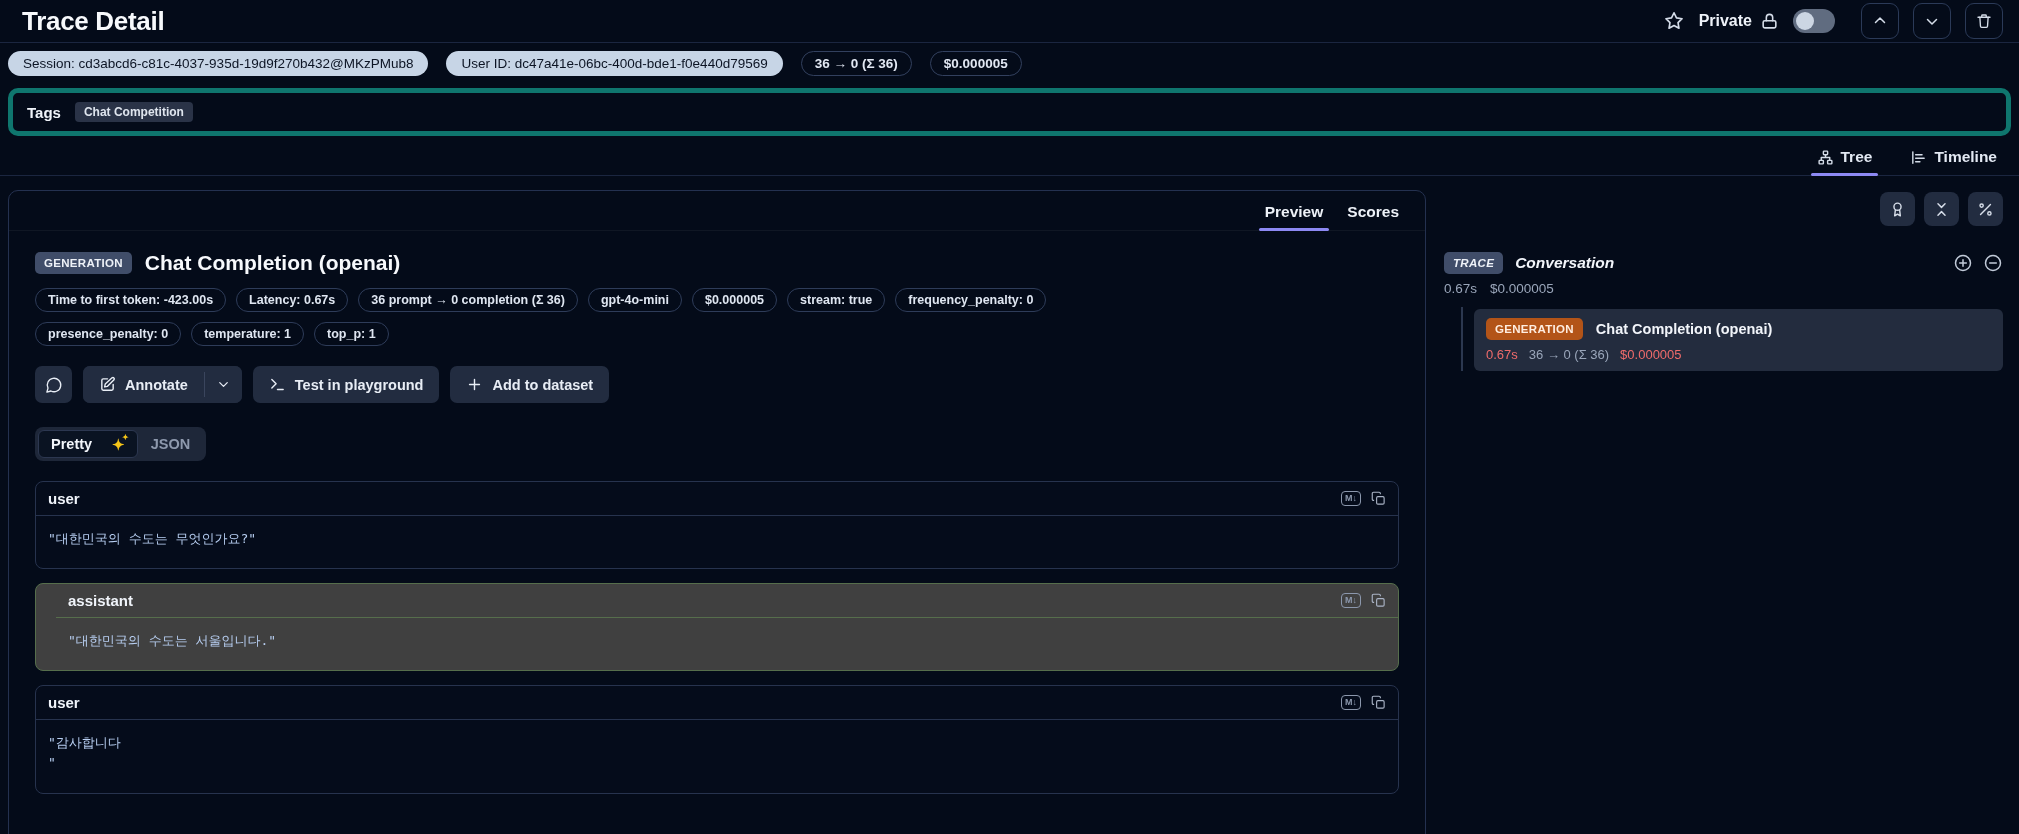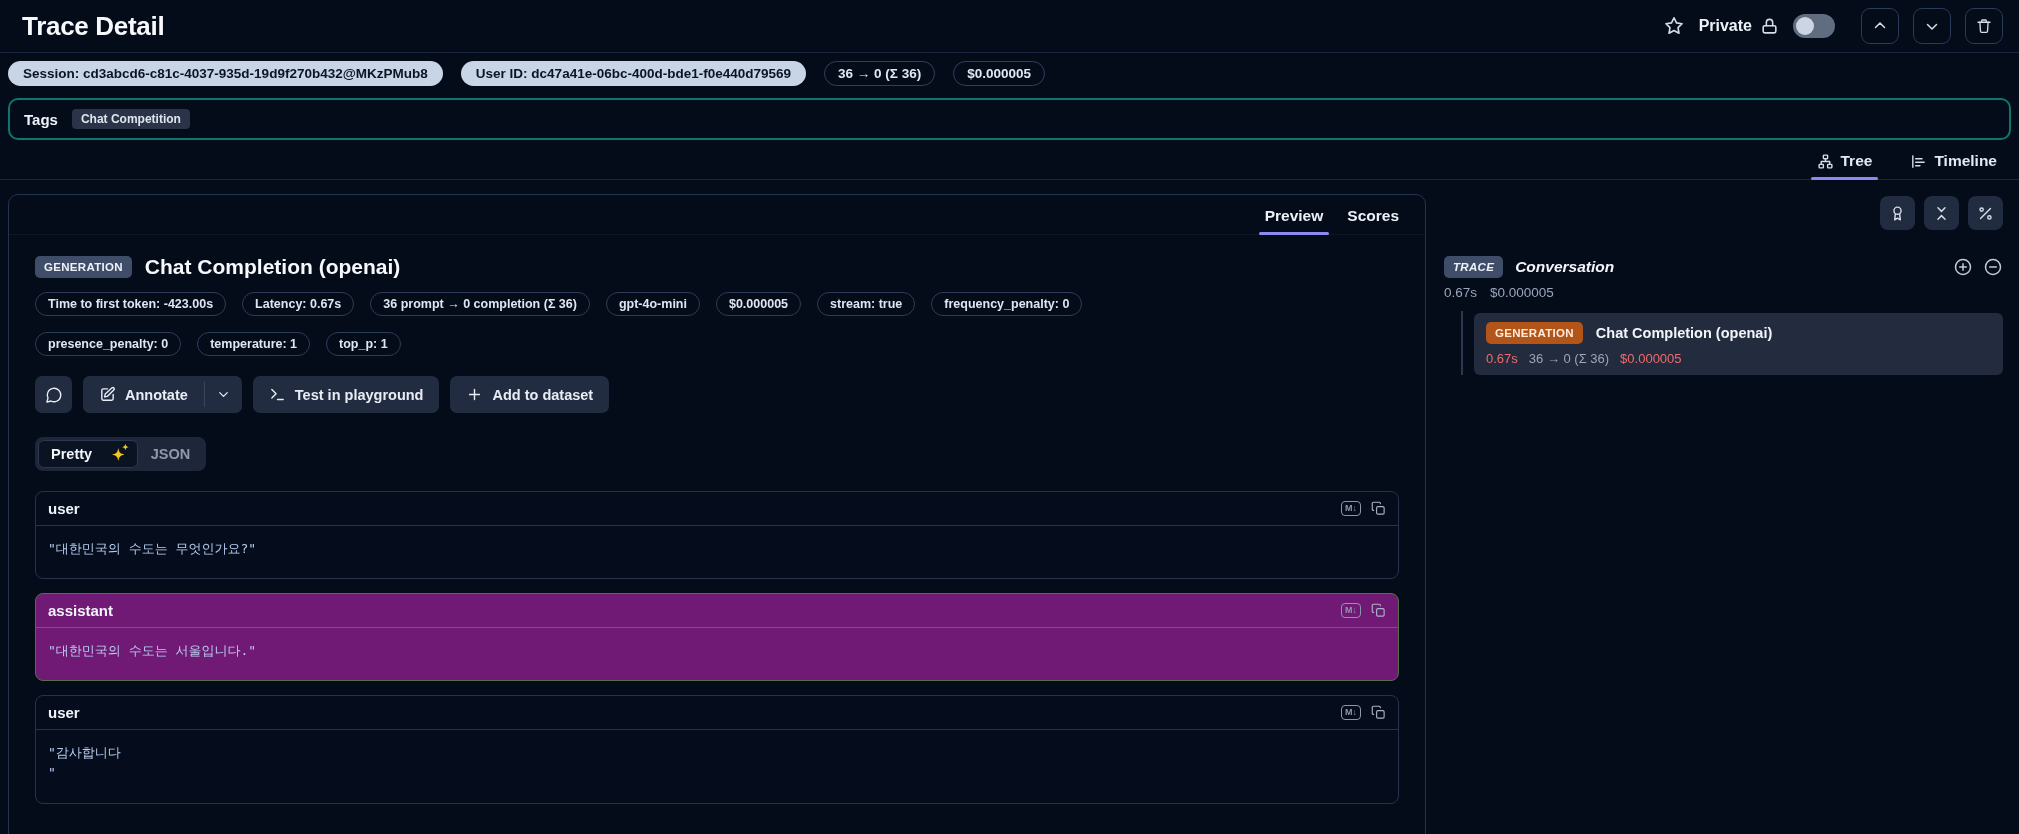--- a/index.html
+++ b/index.html
@@ -6,40 +6,40 @@
   html,body { width:2019px; height:834px; overflow:hidden; }
   body {
     background:#040b19;
     color:#e6ebf4;
     font-family:"Liberation Sans", sans-serif;
     position:relative;
   }
   svg { display:block; }
 
   
-  .hdr { height:53px; display:flex; align-items:center; justify-content:space-between;
+  .hdr { height:43px; display:flex; align-items:center; justify-content:space-between;
          padding:0 16px 0 22px; border-bottom:1px solid #1b2640; }
   .hdr-title { font-size:26px; font-weight:700; color:#f7f9fc; letter-spacing:-0.3px; }
   .hdr-right { display:flex; align-items:center; gap:14px; }
   .hdr-private { display:flex; align-items:center; gap:8px; font-size:16px; font-weight:700; color:#eef2f8; }
   .ico { color:#d5dde9; }
   .toggle { width:42px; height:24px; border-radius:12px; background:#606c80; position:relative; cursor:pointer; margin-right:12px;}
   .toggle-knob { position:absolute; left:3px; top:3px; width:18px; height:18px; border-radius:50%; background:#ccd6e3; }
   .sqbtn { width:38px; height:36px; border:1px solid #2b3a58; border-radius:9px; background:transparent;
            display:flex; align-items:center; justify-content:center; color:#d5dde9; cursor:pointer; }
 
   
   .idrow { display:flex; align-items:center; gap:18px; padding:8px 8px 0 8px; }
-  .pill-light { background:#c7d5e6; color:#0c1424; font-size:13.5px; font-weight:700;
+  .pill-light { background:#c7d5e6; color:#0c1424; font-size:13.5px; font-weight:400;
                 padding:5px 15px; border-radius:14px; white-space:nowrap; cursor:pointer; }
   .pill-line { border:1px solid #32405e; color:#e2e8f3; font-size:13.5px; font-weight:700;
                padding:4px 13px; border-radius:14px; white-space:nowrap; }
 
   
-  .tagsbox { margin:12px 8px 0 8px; border:2px solid #0f766e; border-radius:10px;
+  .tagsbox { margin:12px 8px 0 8px; border:5px solid #0f766e; border-radius:10px;
              padding:9px 14px; display:flex; align-items:center; gap:14px; }
   .tags-label { font-size:15px; font-weight:700; color:#f0f4fa; }
   .tag-chip { background:#2a3347; color:#dfe5ee; font-size:12px; font-weight:700;
               padding:3px 9px; border-radius:4px; cursor:pointer; }
 
   
   .viewtabs { display:flex; justify-content:flex-end; gap:26px; padding:8px 16px 0 0;
               border-bottom:1px solid #1b2640; }
   .vtab { display:flex; align-items:center; gap:7px; font-size:15.5px; font-weight:600;
           color:#e3e9f3; padding:4px 6px 9px 6px; cursor:pointer; position:relative; }
@@ -56,21 +56,21 @@
   .ptab.active::after { content:""; position:absolute; left:2px; right:2px; bottom:-1px; height:3px;
                         background:#8d89f3; border-radius:2px; }
   .pbody { padding:20px 26px 24px 26px; }
 
   .obs-head { display:flex; align-items:center; gap:13px; }
   .type-badge { background:#404d69; color:#eef2f8; font-size:11.5px; font-weight:700;
                 letter-spacing:.3px; padding:5px 9px; border-radius:5px; }
   .obs-title { font-size:21px; font-weight:700; color:#f7f9fc; }
   .obs-time { margin-top:7px; color:#98a4b8; font-size:15px; }
 
-  .mbadges { display:flex; flex-wrap:wrap; gap:16px; margin-top:13px; max-width:1060px; }
+  .mbadges { display:flex; flex-wrap:wrap; gap:10px; margin-top:13px; max-width:1060px; }
   .mbadge { border:1px solid #2e3c59; border-radius:13px; padding:4px 12px;
             font-size:12.5px; font-weight:700; color:#dfe6f1; white-space:nowrap; }
 
   .actions { display:flex; gap:11px; margin-top:20px; }
   .abtn { background:#222c40; border:none; border-radius:7px; height:37px; display:flex; align-items:center;
           gap:9px; padding:0 16px; color:#e8edf5; font-size:14.5px; font-weight:700; cursor:pointer;
           font-family:"Liberation Sans", sans-serif; }
   .abtn.icon-only { width:37px; padding:0; justify-content:center; }
   .split { display:flex; background:#222c40; border-radius:7px; overflow:hidden; }
   .split .abtn { border-radius:0; }
@@ -80,21 +80,21 @@
   .seg-item { padding:6px 13px; border-radius:6px; font-size:14.5px; font-weight:700;
               color:#8e99ad; cursor:pointer; display:flex; align-items:center; gap:7px; }
   .seg-item.active { background:#0a1322; color:#f2f5fa; border:1px solid #2c3750; padding:5px 12px;gap:20px; }
   .sparkle { color:#f5c518; font-size:15px; line-height:1; position:relative; }
   .sparkle .s2 { position:absolute; font-size:8px; right:-4px; top:-3px; }
 
   
   .msgs { margin-top:20px; }
   .msg { border:1px solid #27334e; border-radius:8px; background:#050c1b; }
   .msg + .msg { margin-top:14px; }
-  .msg.assistant { border-color:#566e4c; background:#701a75; }
+  .msg.assistant { border-color:#566e4c; background:#404040;padding-left:20px; }
   .msg-head { display:flex; align-items:center; justify-content:space-between;
               padding:8px 12px; border-bottom:1px solid #27334e; }
   .msg.assistant .msg-head { border-bottom-color:#566e4c; }
   .msg-role { font-size:15px; font-weight:700; color:#f0f4fa; }
   .msg-tools { display:flex; align-items:center; gap:10px; color:#8b97ac; }
   .md-chip { border:1.4px solid #8b97ac; border-radius:4px; font-size:9px; font-weight:700;
              padding:2px 3px; line-height:1; cursor:pointer; }
   .copy-btn { cursor:pointer; color:#aab4c6; background:none; border:none; padding:0; }
   .msg-content { padding:13px 12px 19px 12px; font-family:"DejaVu Sans Mono", monospace;
                  font-size:13px; color:#b8cff2; white-space:pre-wrap; line-height:1.55; }

